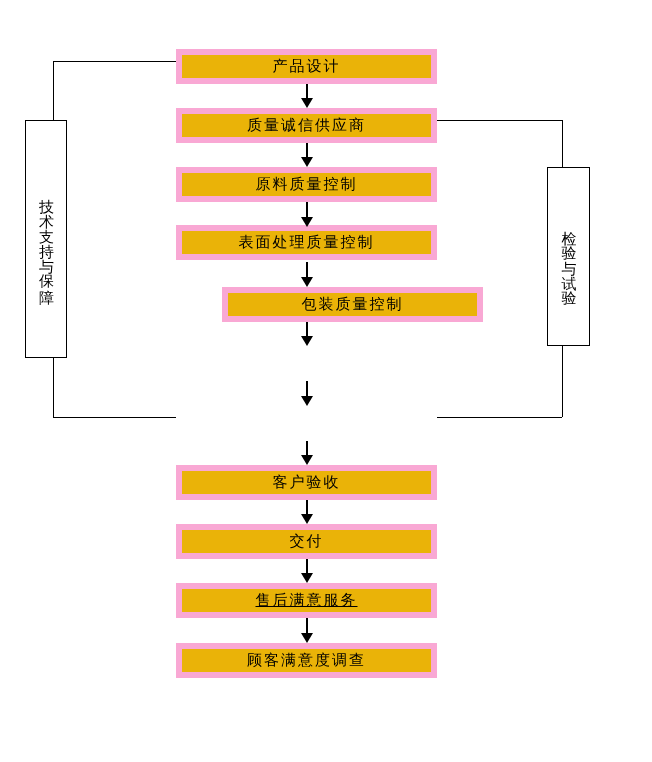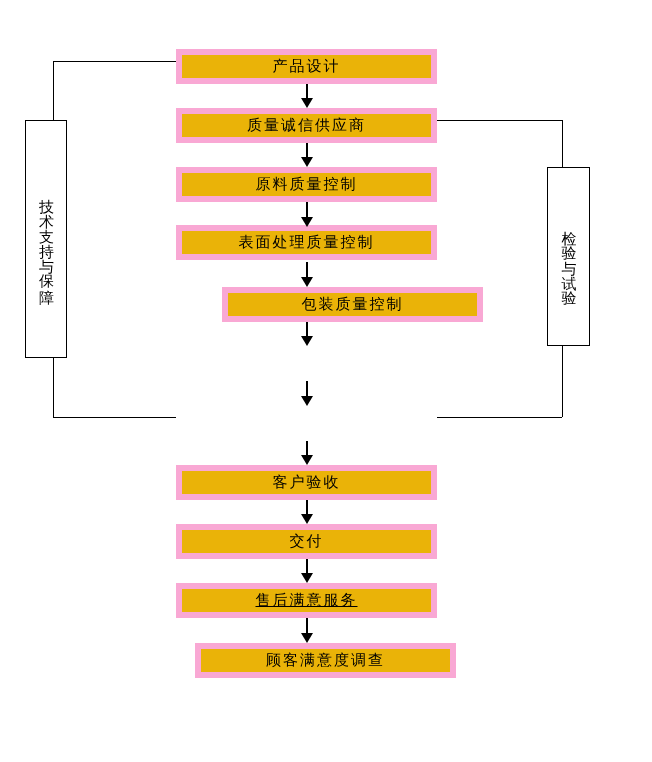--- a/index.html
+++ b/index.html
@@ -35,21 +35,21 @@
   .t0  { top: 49px;  }
   .t1  { top: 108px; }
   .t2  { top: 167px; }
   .t3  { top: 225px; }
   .t4  { top: 287px; margin-left: 46px; }
   .t5  { top: 346px; }
   .t6  { top: 406px; }
   .t7  { top: 465px; }
   .t8  { top: 524px; text-align: center; }
   .t9  { top: 583px; text-decoration: underline; }
-  .t10 { top: 643px; margin-left: 19px; }
+  .t10 { top: 643px; }
   
   .side-box {
     position: absolute;
     box-sizing: border-box;
     border: 1px solid #000000;
     background: #ffffff;
     display: flex;
     align-items: center;
     justify-content: center;
     font-size: 15px;

